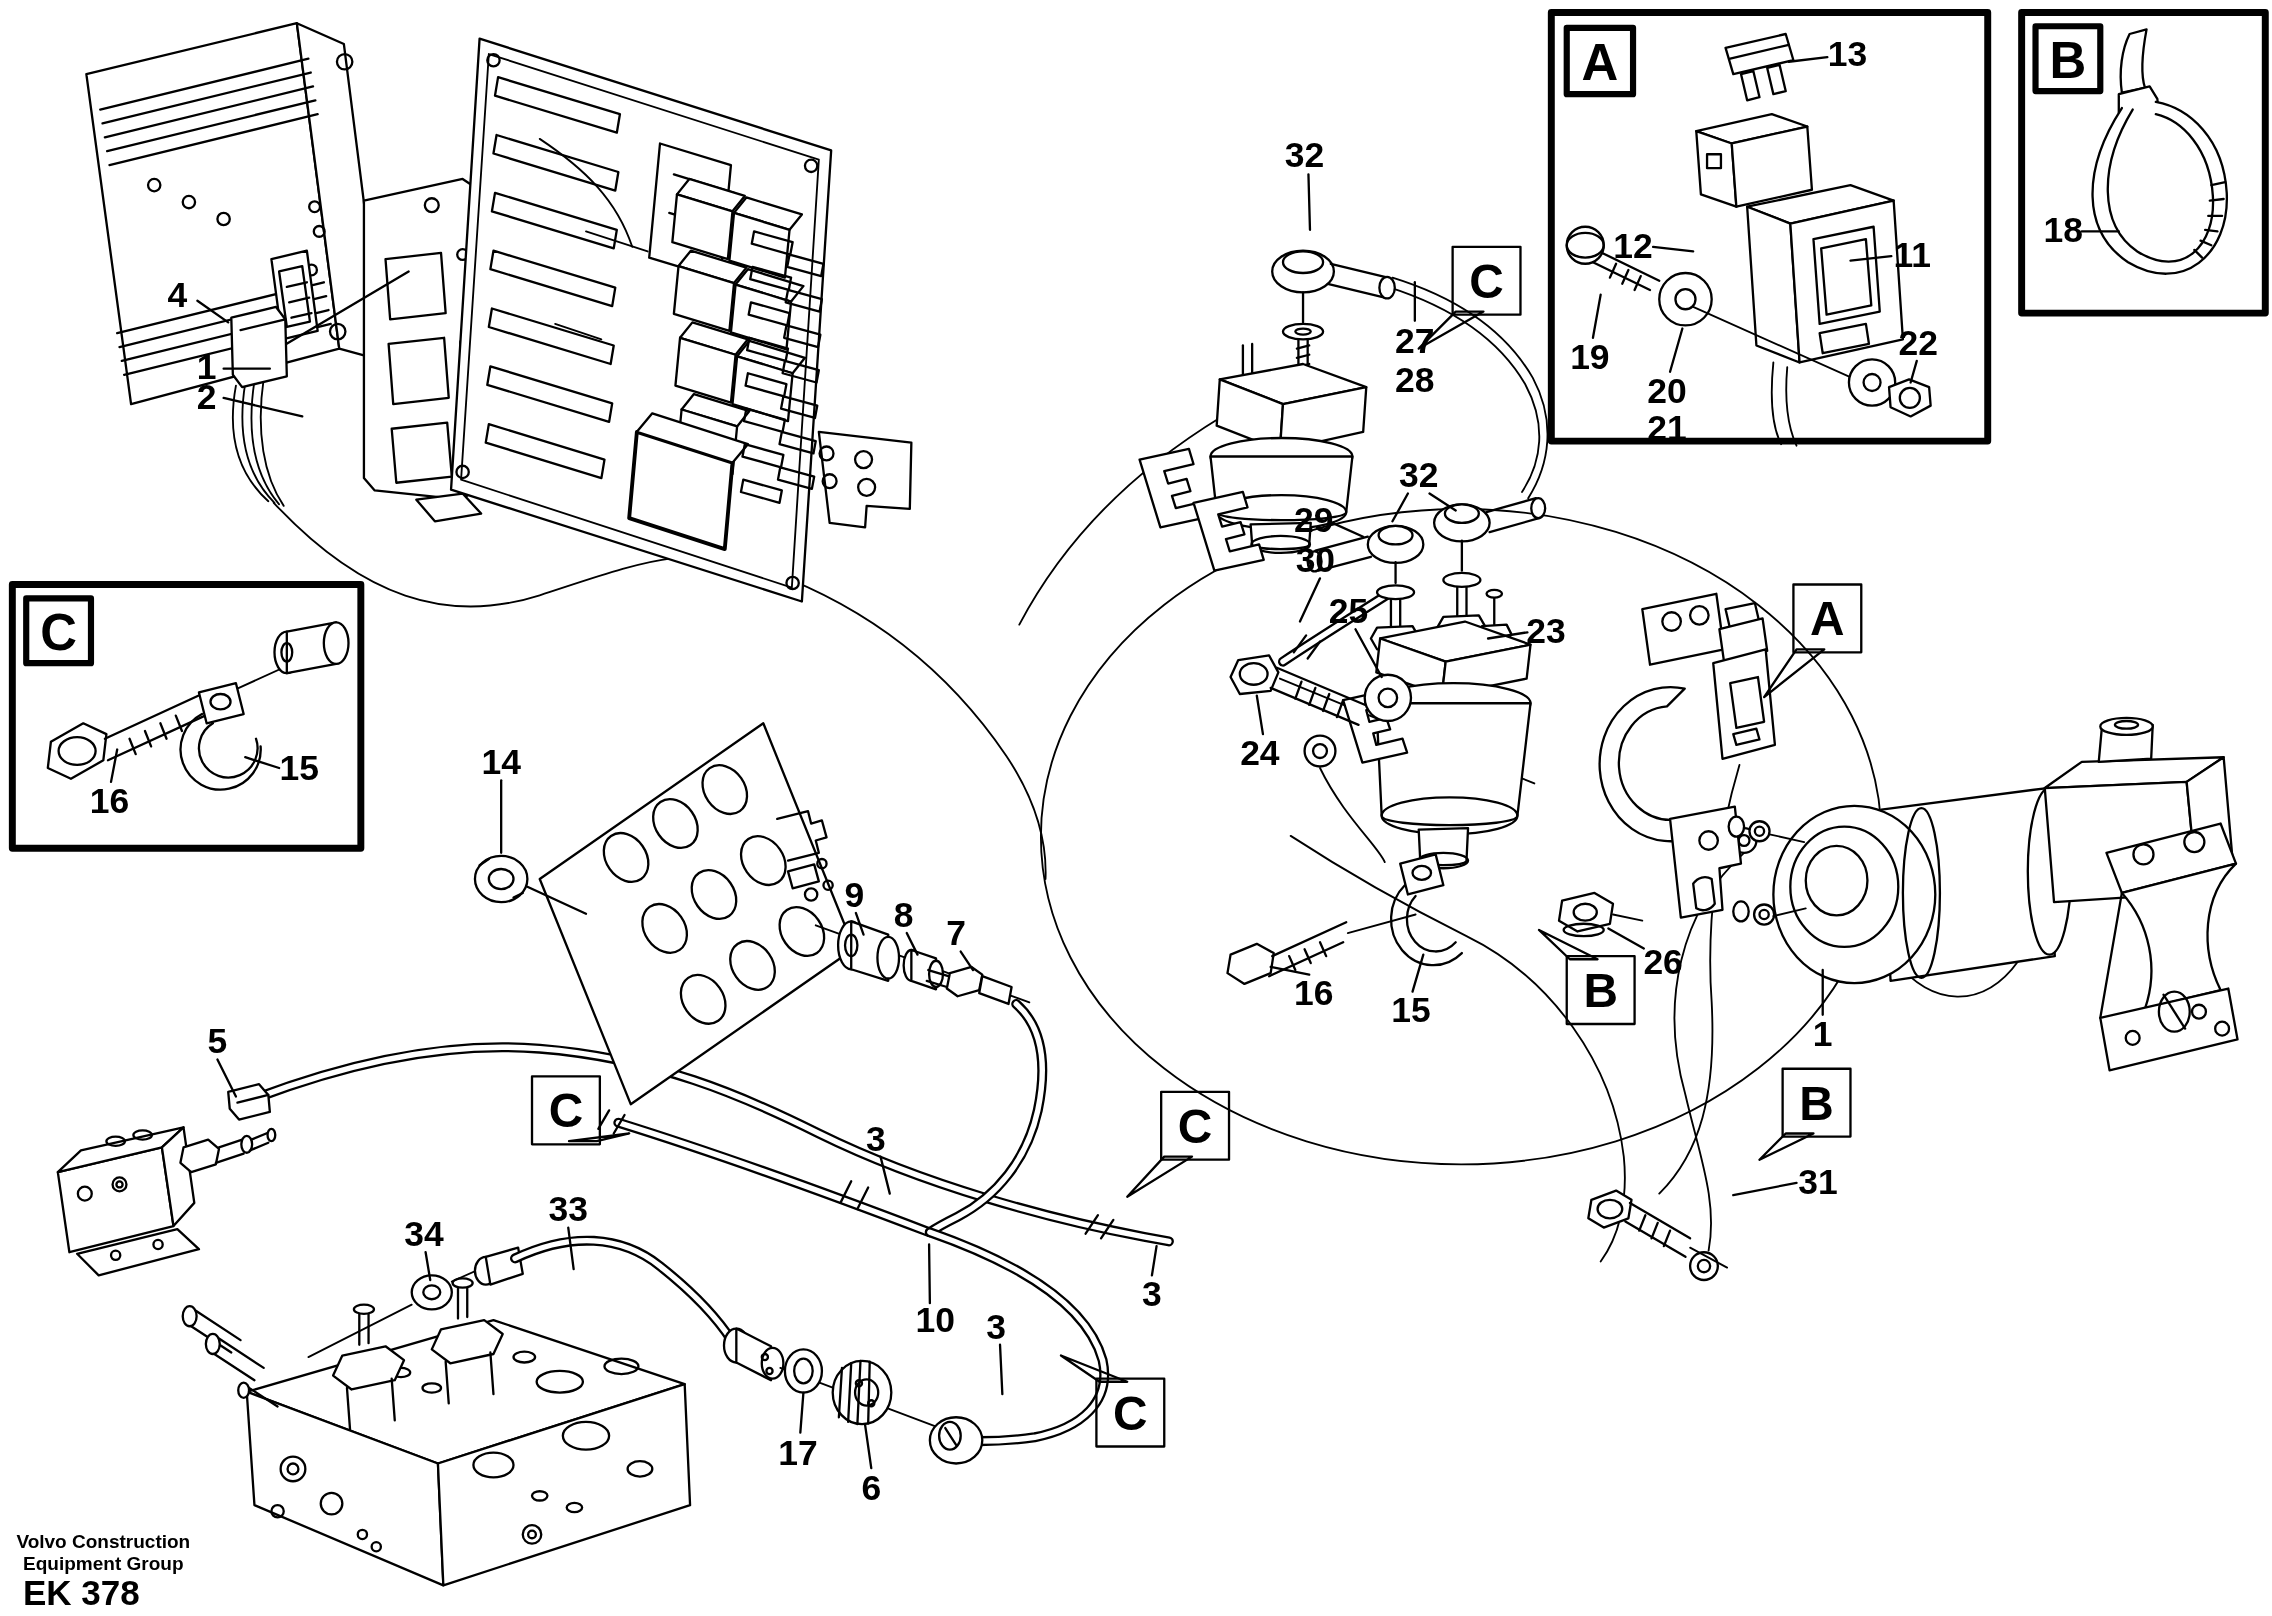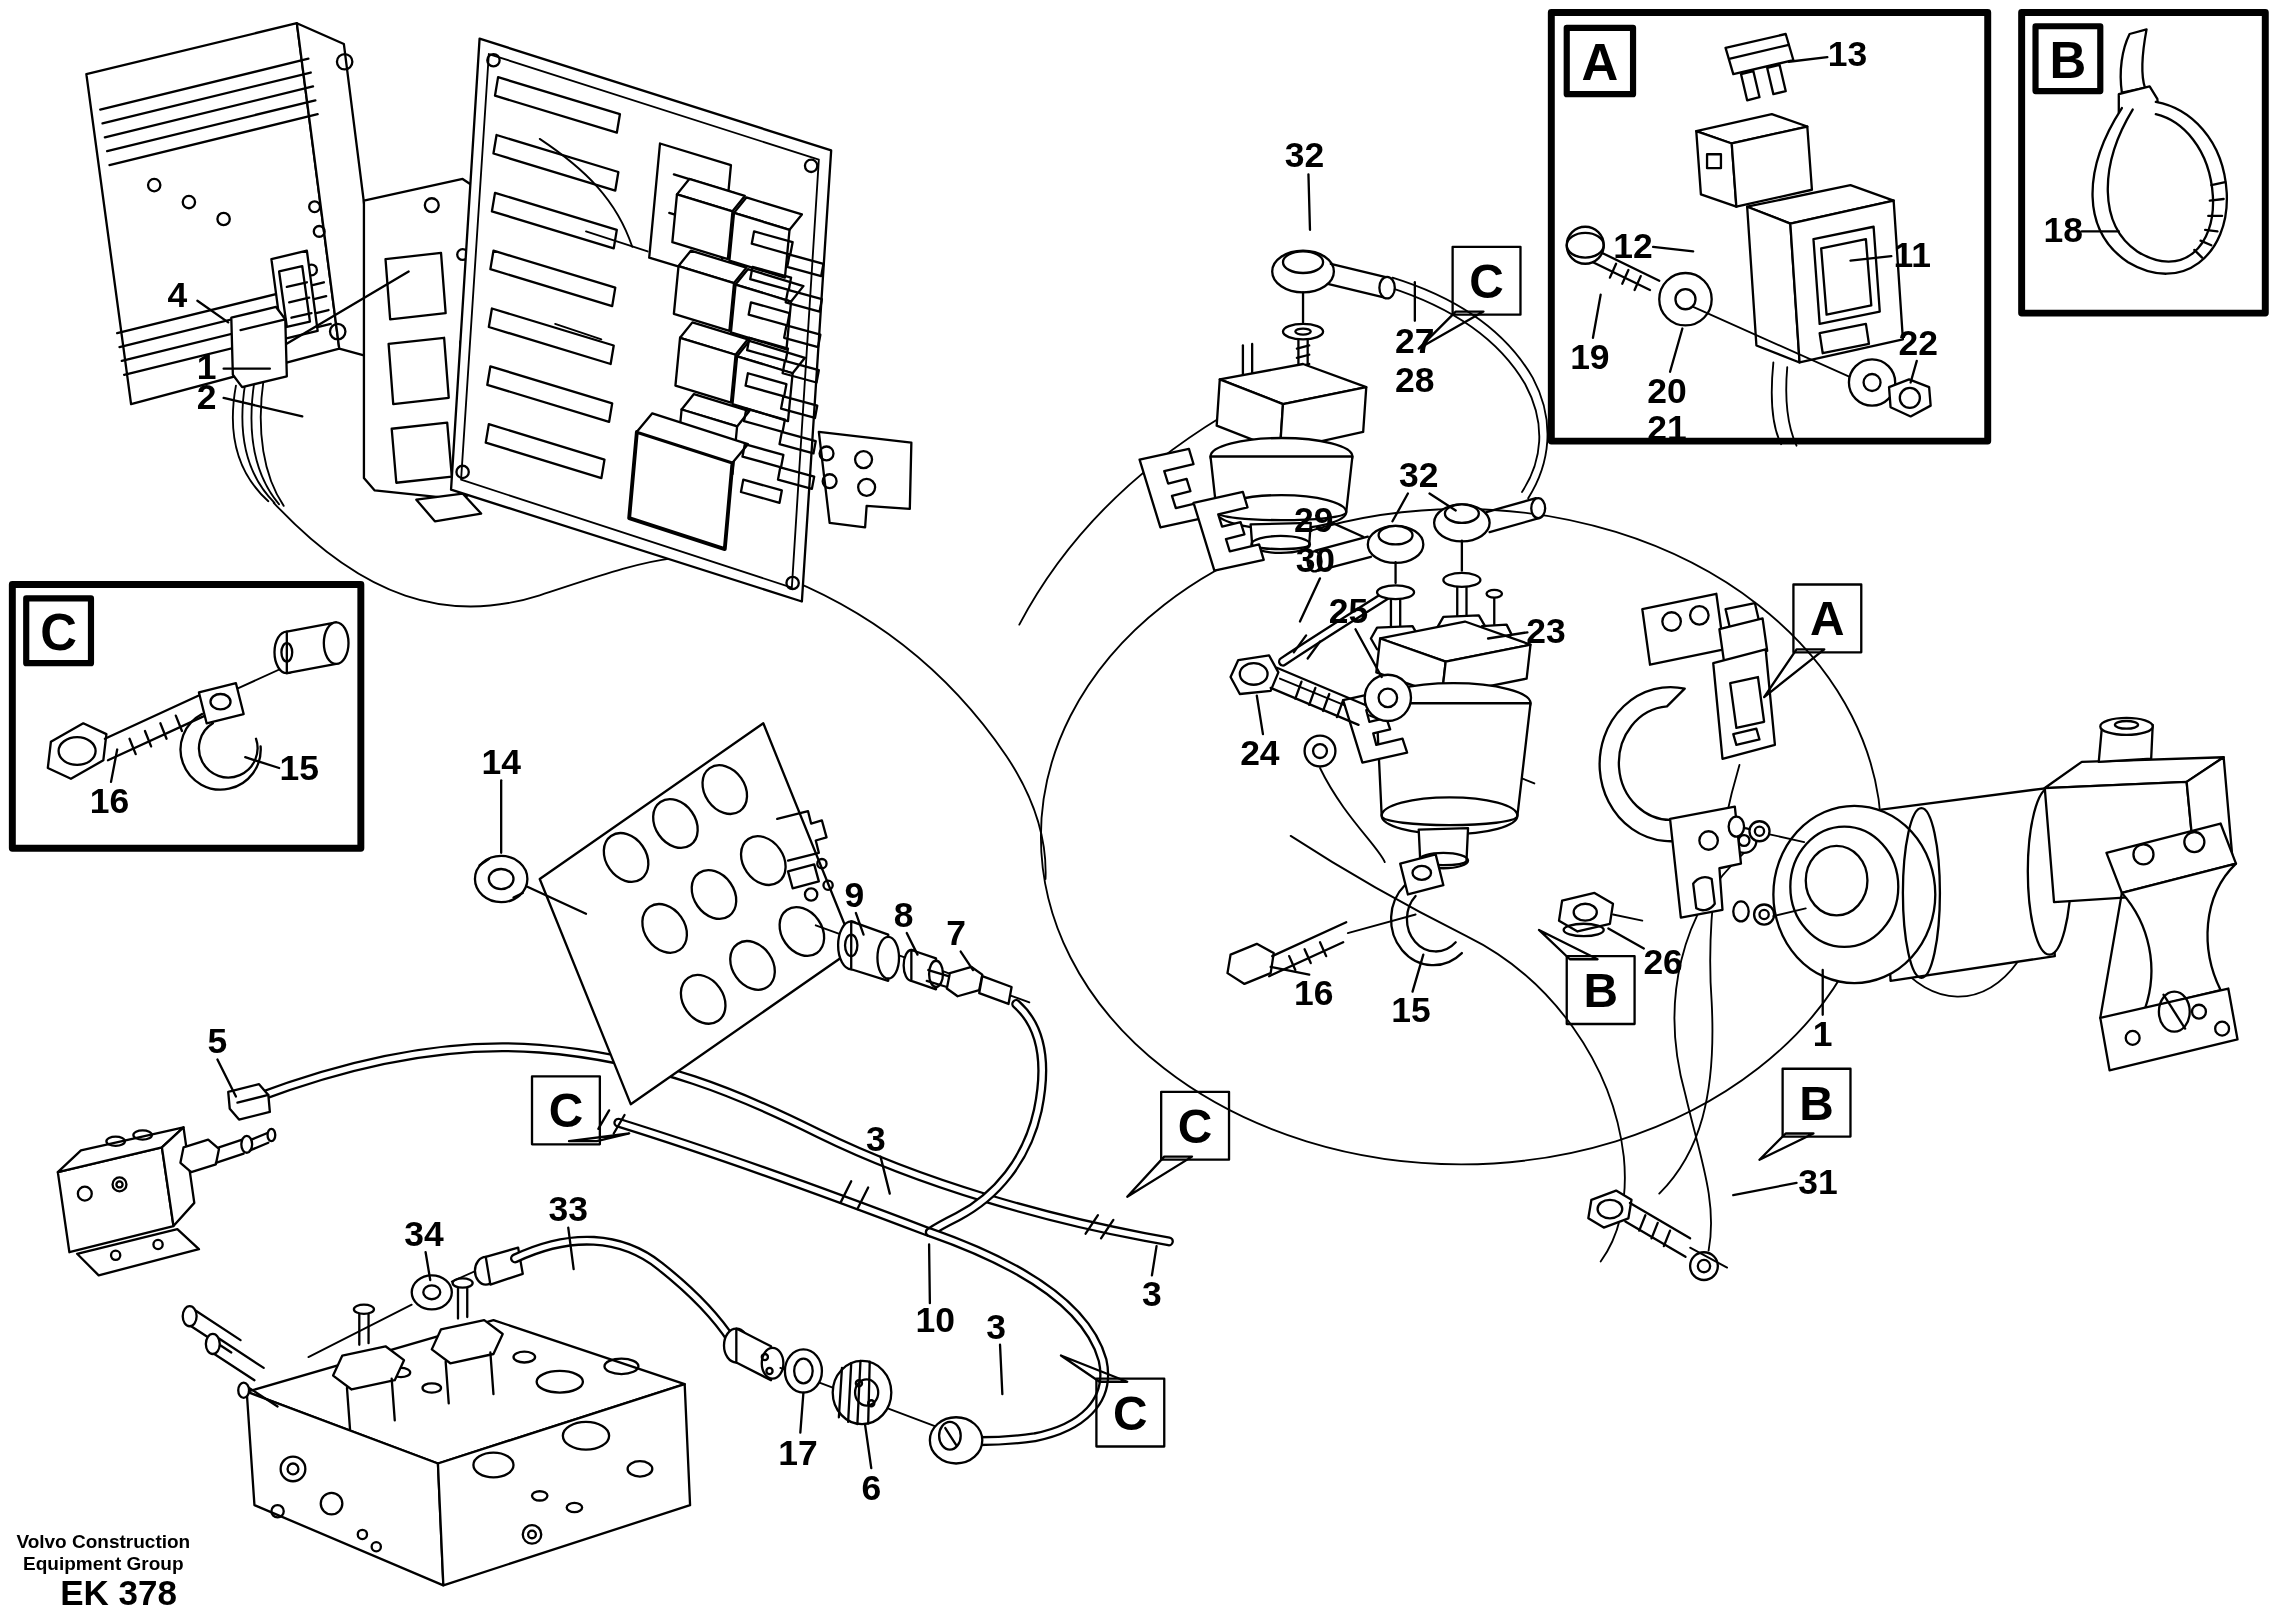--- a/index.html
+++ b/index.html
@@ -17,21 +17,21 @@
   #diagram .boxline{stroke-width:9;fill:#fff;}
   #diagram .lbox{stroke-width:8;fill:#fff;}
   .plabel{font:bold 46px "Liberation Sans",sans-serif;fill:#000;stroke:none;
           text-anchor:middle;}
   .flagletter{font:bold 62px "Liberation Sans",sans-serif;fill:#000;stroke:none;
           text-anchor:middle;}
   .insetletter{font:bold 66px "Liberation Sans",sans-serif;fill:#000;stroke:none;
           text-anchor:middle;}
   .footer-org{position:absolute;left:10.8px;top:1531px;width:185px;text-align:center;
           font-weight:bold;font-size:19px;line-height:1.15;color:#000;}
-  .footer-code{position:absolute;left:23px;top:1573px;width:154px;text-align:right;
+  .footer-code{position:absolute;left:23px;top:1573px;width:154px;text-align:left;
           font-weight:bold;font-size:35px;color:#000;}
 </style>
 </head>
 <body>
 
 <div class="stage">
 
 <svg id="diagram" width="2273" height="1617" viewBox="0 0 2948 2097">
 
   <g>

